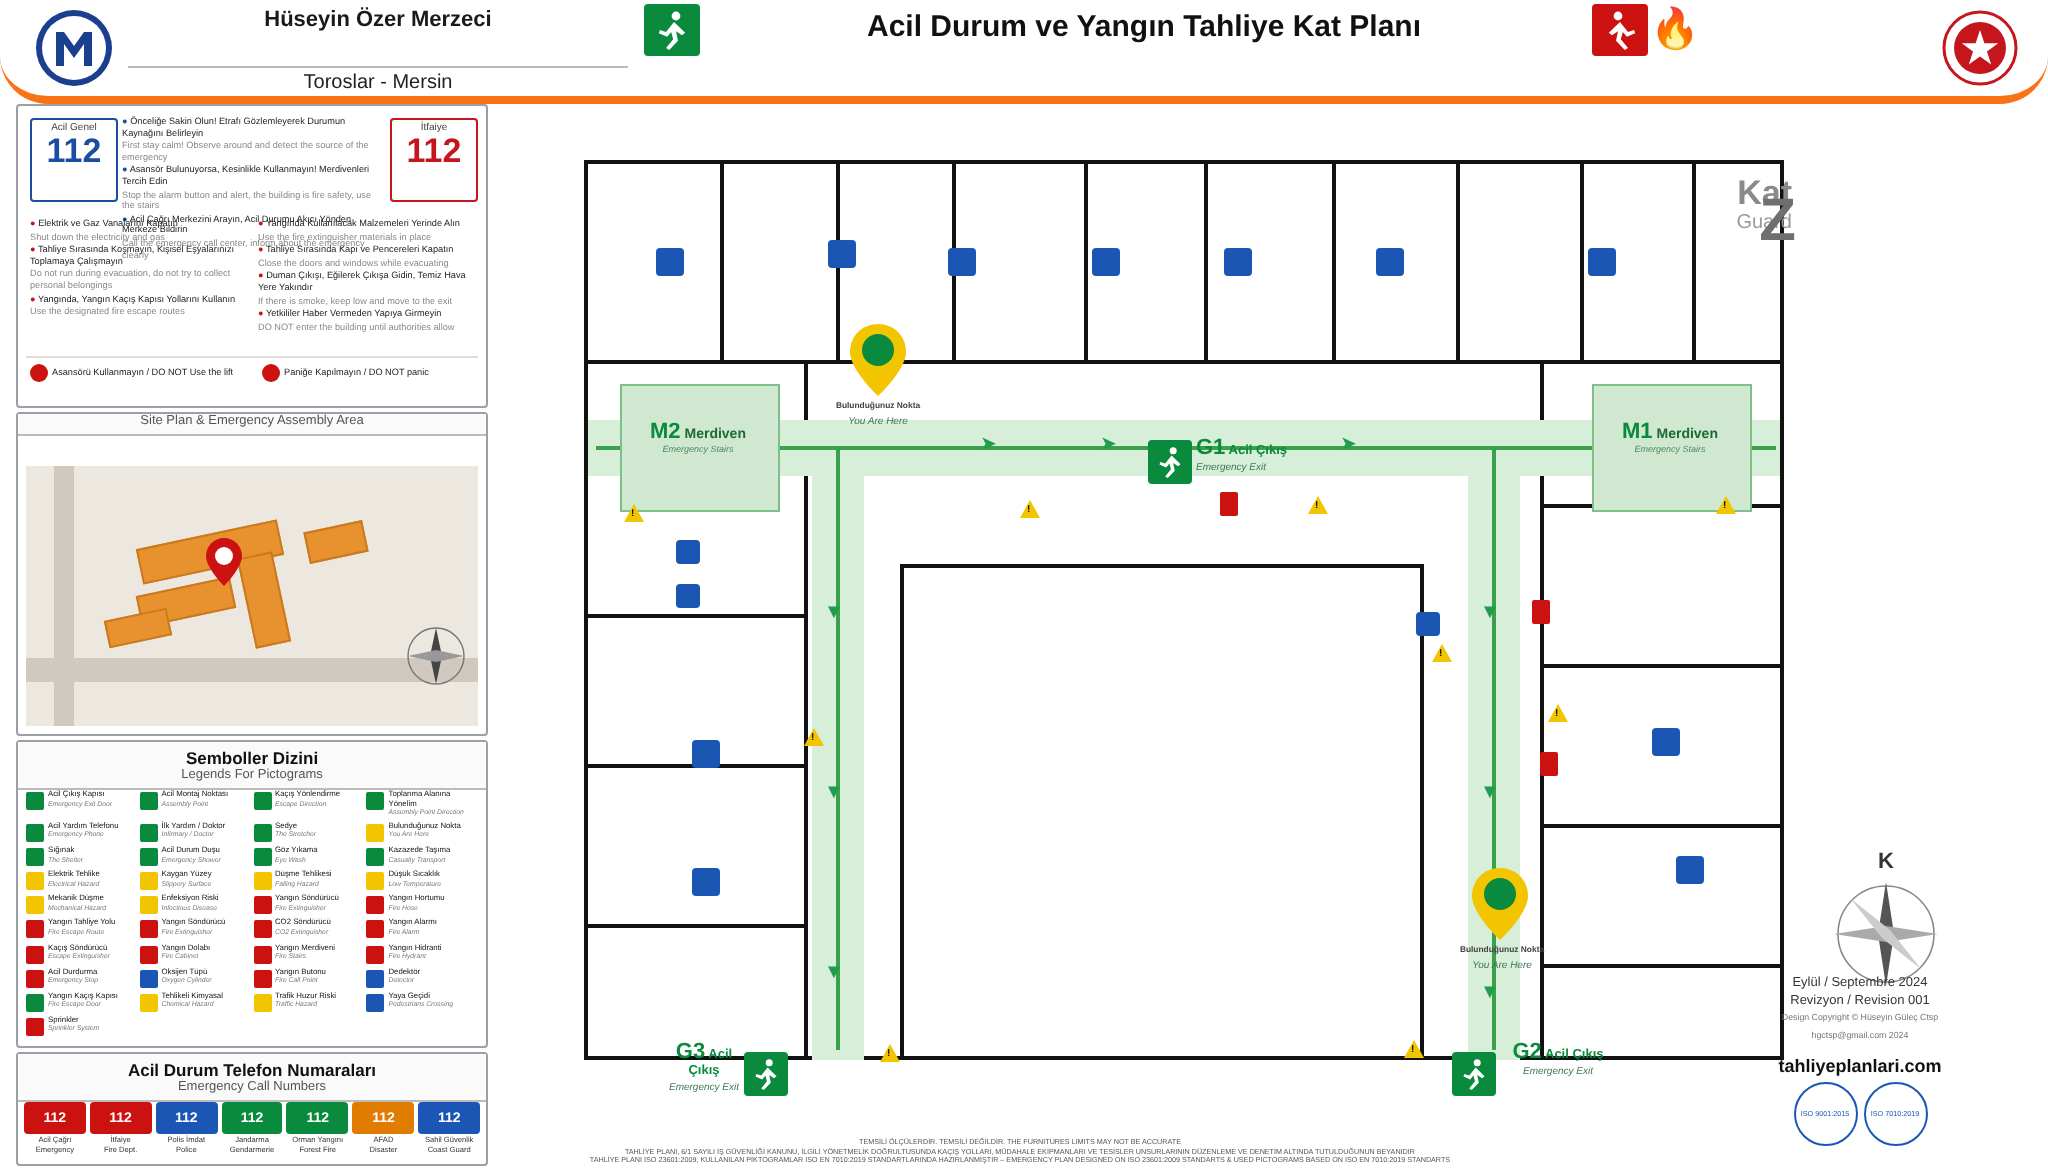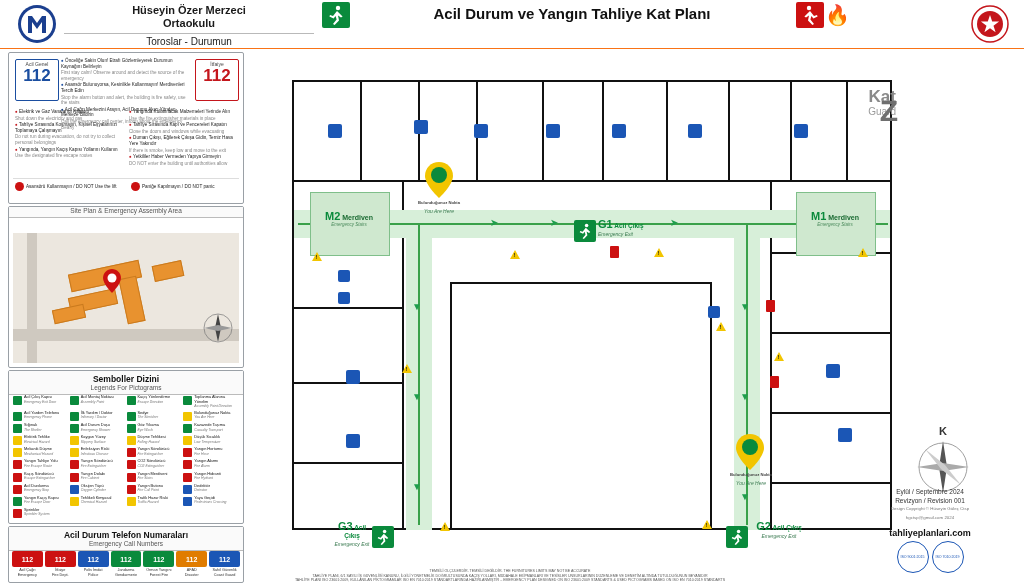--- a/index.html
+++ b/index.html
@@ -5,21 +5,21 @@
   html,body{margin:0;padding:0;}
   body{
     width:1024px;height:585px;overflow:hidden;
     background:#ffffff;
     font-family:"Liberation Sans", sans-serif;
     color:#222;
   }
   #page{position:relative;width:1024px;height:585px;background:#fff;}
 
   
-  .header{position:absolute;left:0;top:0;width:1024px;height:48px;background:#ffffff;border-bottom:1px solid #f97316;}
+  .header{position:absolute;left:0;top:0;width:1024px;height:48px;background:#ffffff;border-bottom:4px solid #f97316;border-radius:24px;}
   .hdr-logo{position:absolute;left:16px;top:3px;width:42px;height:42px;}
   .hdr-logo svg{display:block;}
   .hdr-school{position:absolute;left:64px;top:4px;width:250px;text-align:center;}
   .hdr-school .l1{font-size:11px;font-weight:bold;color:#1a1a1a;line-height:13px;}
   .hdr-school .l2{font-size:11px;font-weight:bold;color:#1a1a1a;line-height:13px;}
   .hdr-city{position:absolute;left:64px;top:33px;width:250px;text-align:center;font-size:10px;color:#222;
             border-top:1px solid #b9b9b9;padding-top:2px;}
   .hdr-center{position:absolute;left:322px;top:2px;width:560px;height:44px;}
   .hdr-title-row{position:relative;height:28px;}
   .hdr-green{position:absolute;left:0;top:0;width:28px;height:26px;background:#0a8a3c;border-radius:2px;}
@@ -119,23 +119,22 @@
   <div class="header">
     <div class="hdr-logo">
       <svg width="42" height="42" viewBox="0 0 42 42">
         <circle cx="21" cy="21" r="19" fill="#1b3f8f"></circle>
         <circle cx="21" cy="21" r="16" fill="#fff"></circle>
         <path d="M12 30 L12 13 L16 13 L21 20 L26 13 L30 13 L30 30 L26 30 L26 19 L21 26 L16 19 L16 30 Z" fill="#1b3f8f"></path>
       </svg>
     </div>
     <div class="hdr-school">
       <div class="l1">Hüseyin Özer Merzeci</div>
-      <div class="l2">Ortaokulu</div>
-    </div>
-    <div class="hdr-city">Toroslar - Durumun</div>
+    </div>
+    <div class="hdr-city">Toroslar - Mersin</div>
 
     <div class="hdr-center">
       <div class="hdr-title-row">
         <div class="hdr-green">
           <svg width="20" height="22" viewBox="0 0 20 22">
               <circle cx="12" cy="4" r="2.2" fill="#fff"></circle>
               <path d="M11 7 L7 12 L4 11 L3.4 12.6 L7.6 14.4 L9.6 12 L10.6 15.6 L7 20 L8.6 21 L13 16.4 L12 11.6 L15 13.6 L16.6 12.4 Z" fill="#fff"></path>
             </svg>
         </div>
         <div class="hdr-t1">Acil Durum ve Yangın Tahliye Kat Planı</div>

